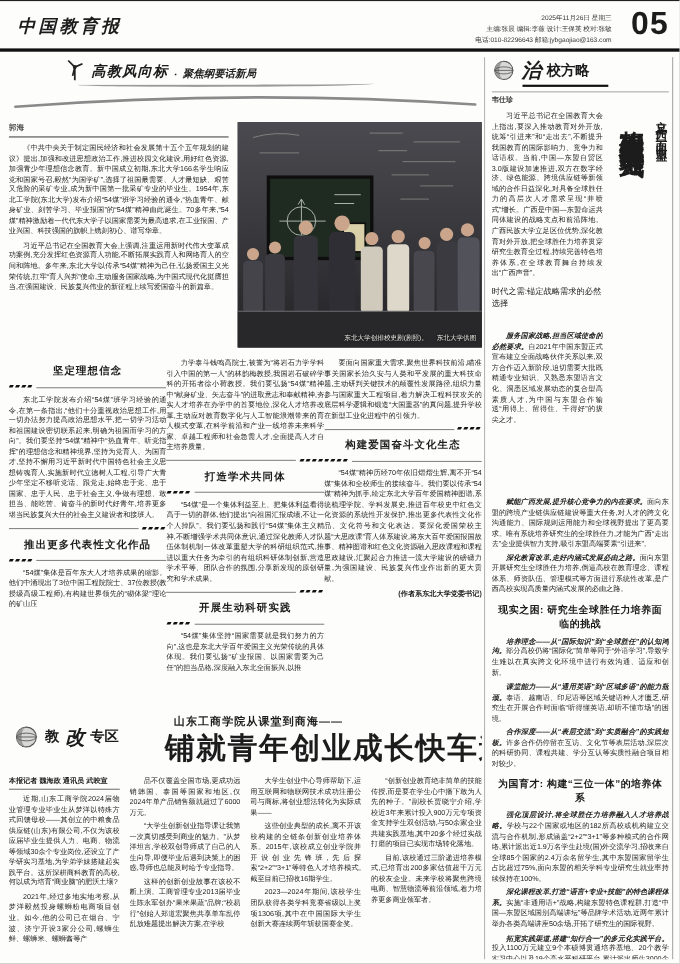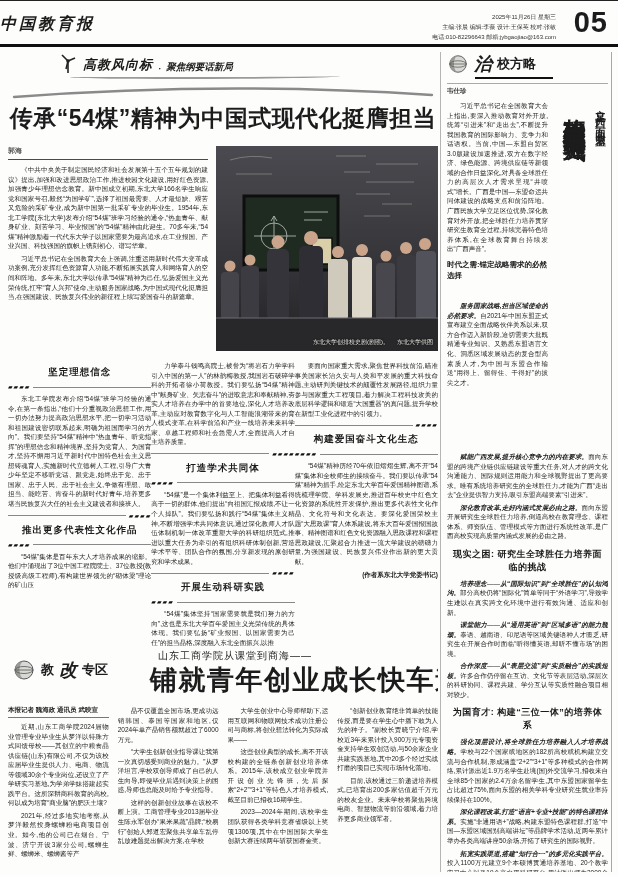--- a/index.html
+++ b/index.html
@@ -1,21 +1,21 @@
 <!DOCTYPE html>
 <html><head>
 <meta charset="utf-8">
 <style>
   * { margin:0; padding:0; box-sizing:border-box; }
   body { background:#9a9a9a; font-family:"Liberation Sans", sans-serif; }
   .page { position:relative; width:618px; height:876px; margin:0 auto; background:#fdfdfc; color:#1c1c1c; overflow:hidden; }
 
   
   .hdr { position:absolute; left:0; top:0; width:618px; height:47px; border-top:1.5px solid #222; border-bottom:3px solid #101010; background:#fdfdfc; }
-  .masthead { position:absolute; left:0; top:13px; font-family:"DejaVu Serif", serif; font-style:italic; font-weight:bold; font-size:16px; letter-spacing:3px; }
+  .masthead { position:absolute; left:16px; top:13px; font-family:"DejaVu Serif", serif; font-style:italic; font-weight:bold; font-size:16px; letter-spacing:3px; }
   .sect { position:absolute; left:50%; transform:translateX(-50%); top:1px; font-size:34px; font-weight:900; letter-spacing:2px; white-space:nowrap; }
   .sect .light { font-weight:400; color:#666; }
   .pubinfo { position:absolute; right:62px; top:11px; text-align:right; font-size:6px; color:#333; line-height:1.7; }
   .pageno { position:absolute; right:10px; top:5px; font-size:29px; font-weight:bold; letter-spacing:1px;text-align:center; }
 
   
   .main-left { position:absolute; left:8px; top:52px; width:430px; }
   .badge1 { display:flex; align-items:flex-end; gap:5px; margin-left:50px; height:22px; }
   .badge1 .b1-main { font-size:13px; font-weight:900; font-style:italic; letter-spacing:1px; }
   .badge1 .b1-sub { font-size:9.5px; font-weight:bold; font-style:italic; color:#222; }
@@ -34,29 +34,29 @@
 
   
   .blk.para, .blk.lead-para { font-size:6.5px; line-height:1.47; text-align:justify; text-indent:2em; color:#232323; margin-bottom:3px; }
   .blk .lead { font-weight:bold; font-style:italic; }
   .blk.subhead { font-size:9.5px; font-weight:bold; text-align:center; margin:5px 0; letter-spacing:1px; }
   .blk.sep, .blk.sep2 { display:flex; align-items:center; gap:3px; margin:4px 0; }
   .blk.sep i, .blk.sep2 i { flex:1; border-top:1px solid #888; }
   .blk.sep em, .blk.sep2 em { font-style:normal; font-size:6px; letter-spacing:1px; color:#111; line-height:1; }
   .blk.author { text-align:right; font-weight:bold; font-size:6.5px; margin-top:5px; }
   .blk.byline { font-size:6.5px; font-weight:bold; text-align:justify; border-bottom:1px solid #777; padding-bottom:2px; margin-bottom:4px; }
-  .blk.sh-a { font-size:7.5px; font-weight:bold; margin:5px 0 20px; line-height:1.5; }
+  .blk.sh-a { font-size:7.5px; font-weight:normal; margin:5px 0 20px; line-height:1.5; }
   .blk.sh-b { font-size:9px; font-weight:bold; text-align:center; margin:7px 4px 5px; letter-spacing:0.5px; }
 
   
   .bottom { position:absolute; left:8px; top:648px; width:430px; height:224px; overflow:hidden; }
   .badge2 { position:absolute; left:4px; top:10px; display:flex; align-items:center; gap:5px; }
   .badge2 .scriptch { font-family:"DejaVu Serif", serif; font-style:italic; font-size:18px; font-weight:bold; }
   .badge2 .plain { font-size:13px; font-weight:bold; }
-  .kicker { position:absolute; left:150px; top:1px; font-size:10px; font-weight:normal; letter-spacing:1px; }
+  .kicker { position:absolute; left:150px; top:1px; font-size:10px; font-weight:bold; letter-spacing:1px; }
   h2.b-headline { position:absolute; left:142px; top:14px; font-size:27px; font-weight:900; letter-spacing:1.5px; white-space:nowrap; }
   .cols4 { position:absolute; left:0; top:58px; width:430px; height:166px; display:flex; gap:9px; overflow:hidden; }
   .cols4 .ncol { flex:1; overflow:hidden; }
 
   
   .vrule { position:absolute; left:440px; top:52px; height:820px; border-left:1px solid #b5b5b5; }
   .right-col { position:absolute; left:447px; top:52px; width:165px; height:820px; border-right:1px solid #a8a8a8; padding-right:3px; overflow:hidden; }
   .badge3 { display:flex; align-items:center; gap:5px; }
   .badge3 .scriptch { font-family:"DejaVu Serif", serif; font-style:italic; font-size:18px; font-weight:bold; }
   .badge3 .plain { font-size:13px; font-weight:bold; }
@@ -98,21 +98,20 @@
           <circle cx="10" cy="9" r="1.8" fill="#222"></circle>
         </svg>
       <span class="b1-main">高教风向标</span>
       <span class="b1-sub">·</span>
       <span class="b1-sub">聚焦纲要话新局</span>
     </div>
     <div class="swoosh"></div>
     <svg class="arc" width="430" height="14" viewBox="0 0 430 14">
         <path d="M6 12 Q 215 -4 424 10" stroke="#8a8a8a" stroke-width="2.4" fill="none" stroke-linecap="round"></path>
       </svg>
-    <h1 class="headline">传承“54煤”精神为中国式现代化挺膺担当</h1>
 
     <div class="intro">
       <div class="intro-text">
         <div class="byline1">郭海</div>
         <div>
             <div class="blk para">《中共中央关于制定国民经济和社会发展第十五个五年规划的建议》提出,加强和改进思想政治工作,推进校园文化建设,用好红色资源,加强青少年理想信念教育。新中国成立初期,东北大学166名学生响应党和国家号召,毅然“为国学矿”,选择了祖国最需要、人才最短缺、艰苦又危险的采矿专业,成为新中国第一批采矿专业的毕业生。1954年,东北工学院(东北大学)发布介绍“54煤”班学习经验的通令,“热血青年、献身矿业、刻苦学习、毕业报国”的“54煤”精神由此诞生。70多年来,“54煤”精神激励着一代代东大学子以国家需要为最高追求,在工业报国、产业兴国、科技强国的旗帜上镌刻初心、谱写华章。</div>
             <div class="blk para">习近平总书记在全国教育大会上强调,注重运用新时代伟大变革成功案例,充分发挥红色资源育人功能,不断拓展实践育人和网络育人的空间和阵地。多年来,东北大学以传承“54煤”精神为己任,弘扬爱国主义光荣传统,扛牢“育人兴邦”使命,主动服务国家战略,为中国式现代化挺膺担当,在强国建设、民族复兴伟业的新征程上续写爱国奋斗的新篇章。</div>
           </div>
       </div>
       <div class="photo">

